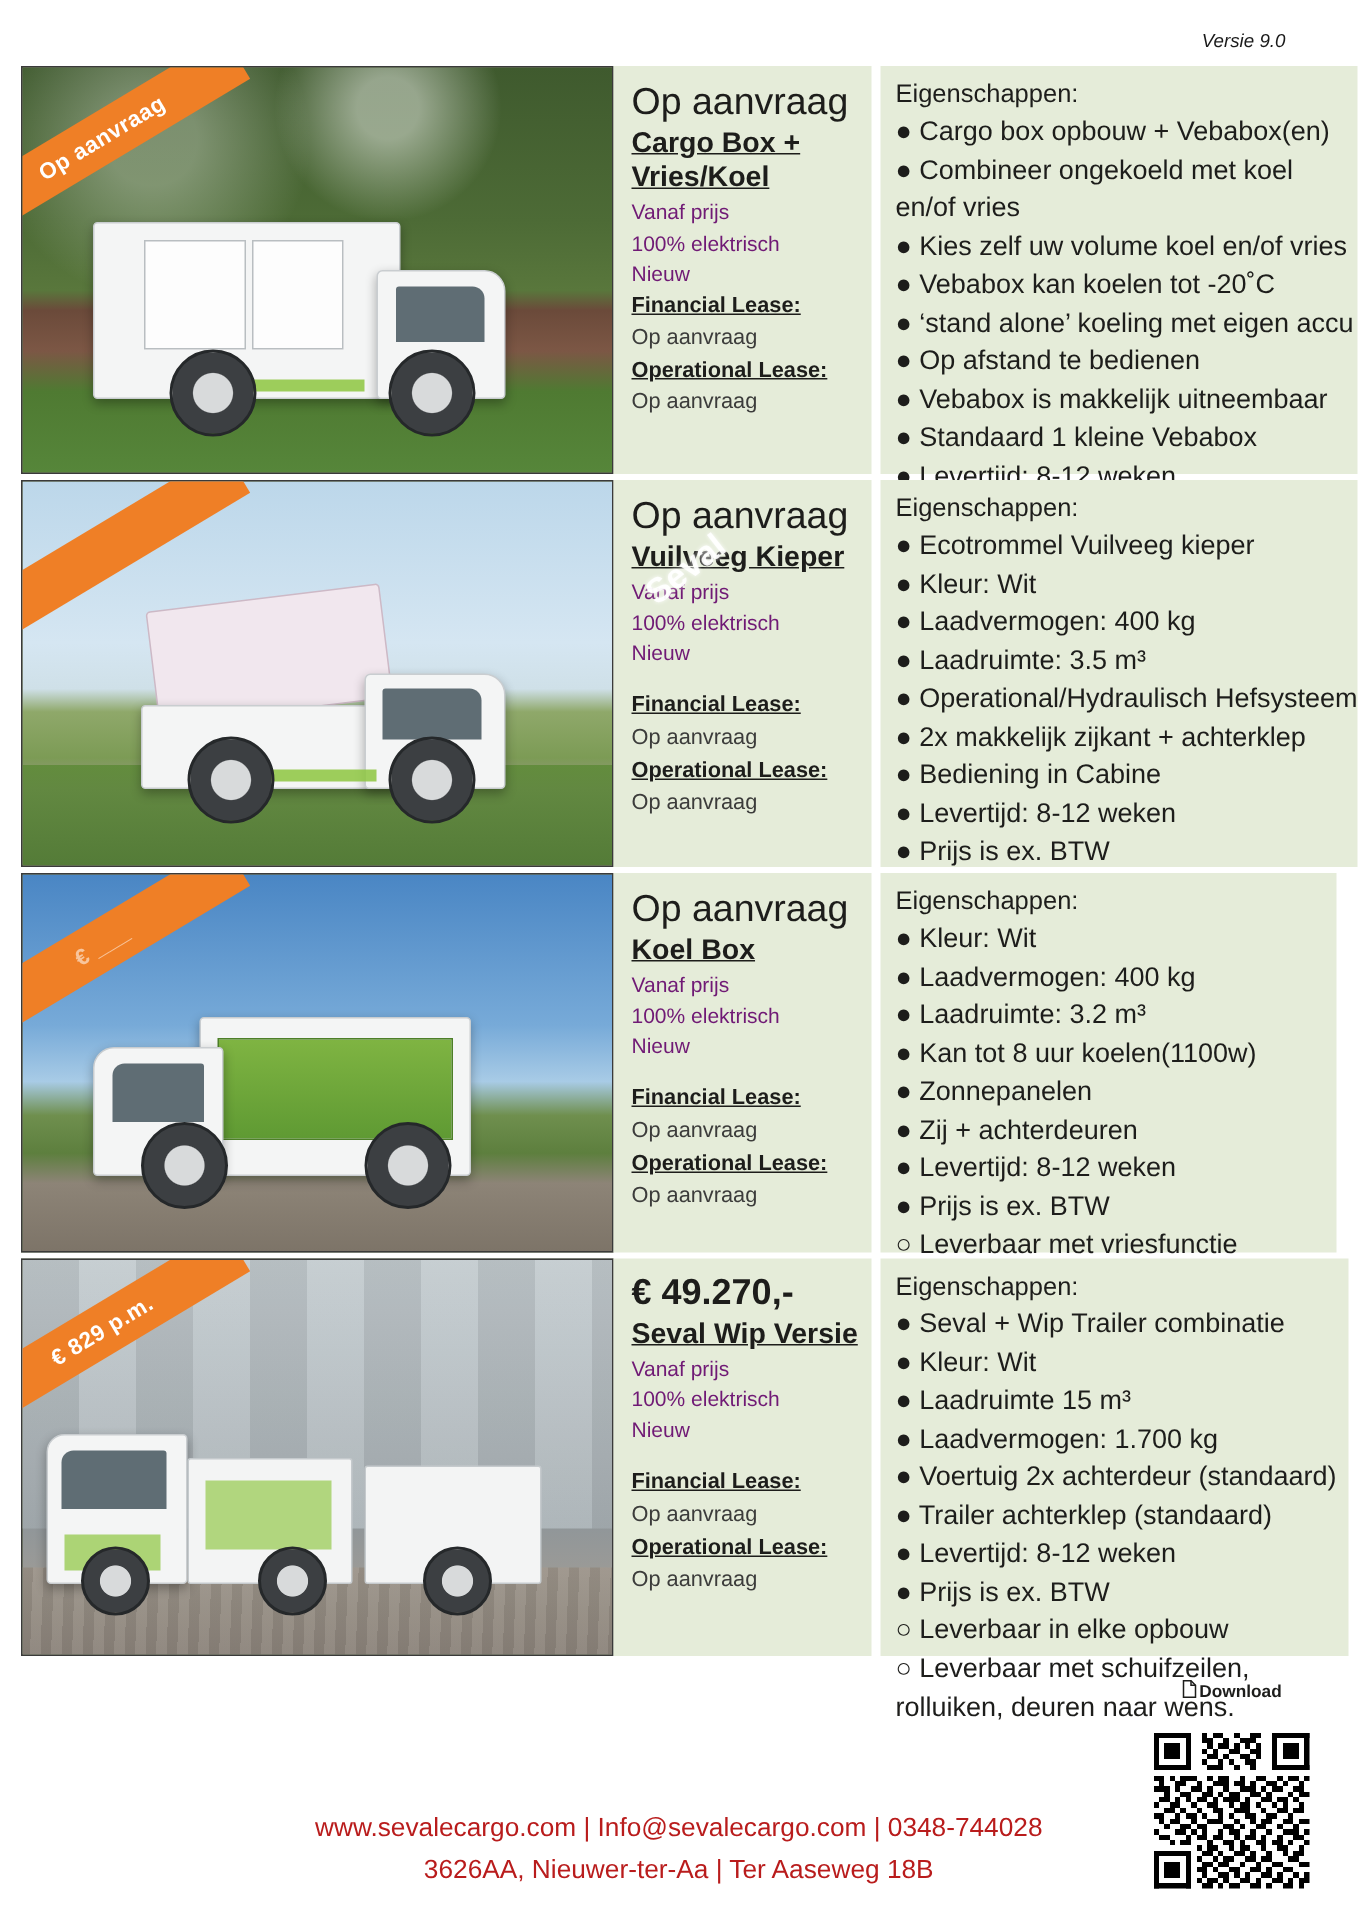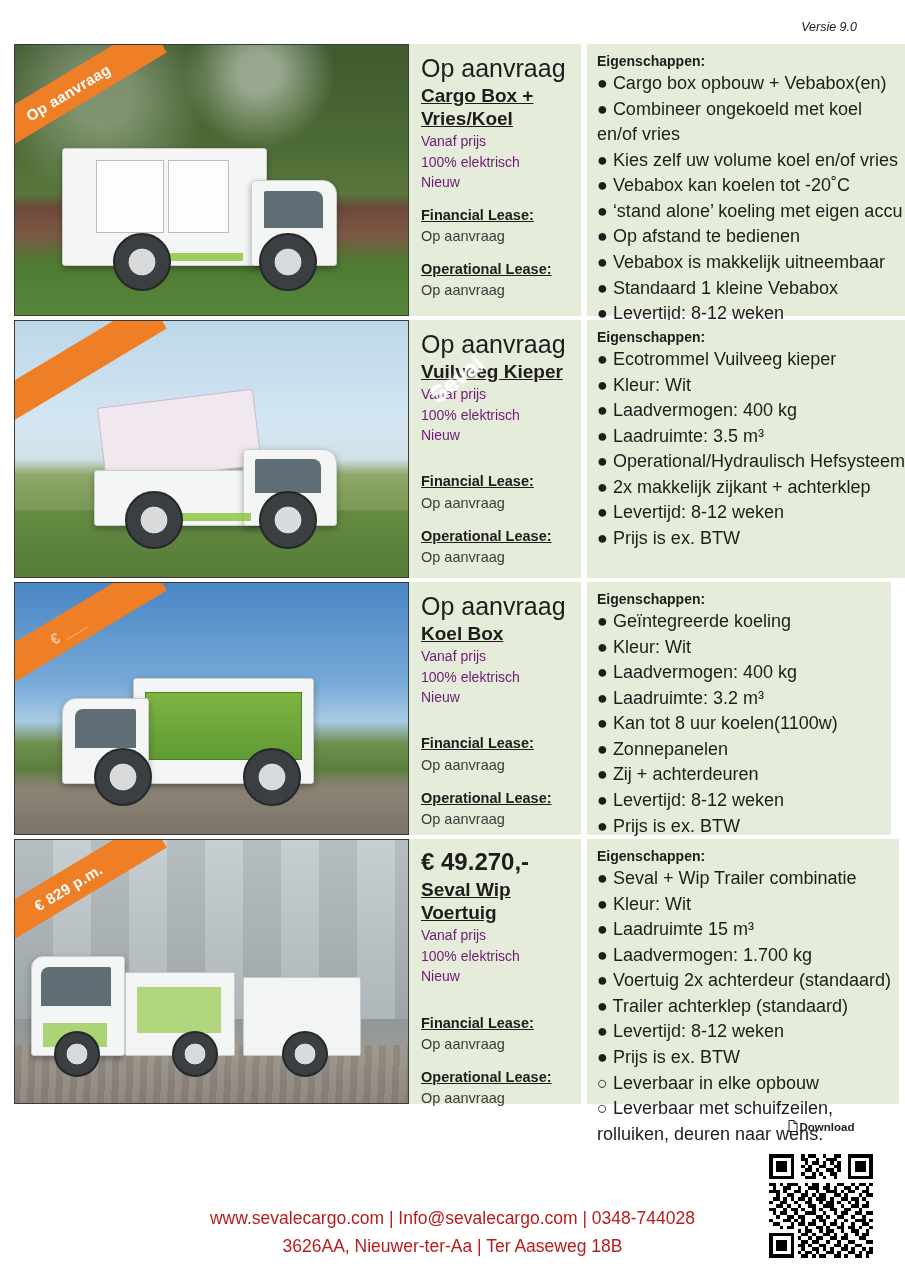--- a/index.html
+++ b/index.html
@@ -211,21 +211,21 @@
     font-size: 14px;
     color: #701a75;
     line-height: 1.46;
   }
   .lease-head {
     font-size: 14.5px;
     font-weight: bold;
     color: #1d1d1b;
     text-decoration: underline;
     line-height: 1.46;
-    margin-top: 12px;
+    margin-top: 1px;
   }
   .lease-head .no-underline { text-decoration: none; }
   .lease-val {
     font-size: 14.5px;
     color: #3c3c3b;
     line-height: 1.46;
   }
   .spacer { height: 14px; }
 
   
@@ -236,22 +236,22 @@
     font-size: 23px;
     font-weight: bold;
     color: rgba(255,255,255,.92);
     transform: rotate(-38deg);
     pointer-events: none;
     text-shadow: 0 0 3px rgba(255,255,255,.9);
   }
 
   
   .props-head {
-    font-size: 14px;
-    font-weight: bold;
+    font-size: 17px;
+    font-weight: normal;
     color: #1d1d1b;
     line-height: 1.3;
     margin-bottom: 1px;
   }
   .prop {
     font-size: 18px;
     color: #1d1d1b;
     line-height: 1.42;
     display: block;
     white-space: nowrap;
@@ -376,20 +376,21 @@
         </div>
         <div class="divider"></div>
         <div class="cell-props">
           <div class="props-head">Eigenschappen:</div>
           <div class="prop"><span>● </span><span>Ecotrommel Vuilveeg kieper</span></div>
           <div class="prop"><span>● </span><span>Kleur: Wit</span></div>
           <div class="prop"><span>● </span><span>Laadvermogen: 400 kg</span></div>
           <div class="prop"><span>● </span><span>Laadruimte: 3.5 m³</span></div>
           <div class="prop"><span>● </span><span>Operational/Hydraulisch Hefsysteem</span></div>
           <div class="prop"><span>● </span><span>2x makkelijk zijkant + achterklep</span></div>
+          <div class="prop"><span>● </span><span>Bediening in Cabine</span></div>
           <div class="prop"><span>● </span><span>Levertijd: 8-12 weken</span></div>
           <div class="prop"><span>● </span><span>Prijs is ex. BTW</span></div>
         </div>
       </div>
       <div class="row" style="height: 253px;">
         <div class="cell-image">
           <div class="photo sky-blue2"></div>
           <div class="veh veh-body" style="left:30%;width:46%;height:42%;bottom:20%">
             <div class="koelpanel" style="left:6%;top:12%;width:88%;height:66%"></div>
           </div>
@@ -410,21 +411,20 @@
           <div class="meta">Nieuw</div>
           <div class="spacer"></div>
           <div class="lease-head">Financial Lease:</div>
           <div class="lease-val">Op aanvraag</div>
           <div class="lease-head">Operational Lease:</div>
           <div class="lease-val">Op aanvraag</div>
         </div>
         <div class="divider"></div>
         <div class="cell-props">
           <div class="props-head">Eigenschappen:</div>
-          <div class="prop"><span>● </span><span>Geïntegreerde koeling</span></div>
           <div class="prop"><span>● </span><span>Kleur: Wit</span></div>
           <div class="prop"><span>● </span><span>Laadvermogen: 400 kg</span></div>
           <div class="prop"><span>● </span><span>Laadruimte: 3.2 m³</span></div>
           <div class="prop"><span>● </span><span>Kan tot 8 uur koelen(1100w)</span></div>
           <div class="prop"><span>● </span><span>Zonnepanelen</span></div>
           <div class="prop"><span>● </span><span>Zij + achterdeuren</span></div>
           <div class="prop"><span>● </span><span>Levertijd: 8-12 weken</span></div>
           <div class="prop"><span>● </span><span>Prijs is ex. BTW</span></div>
           <div class="prop"><span>○ </span><span>Leverbaar met vriesfunctie</span></div>
         </div>
@@ -444,21 +444,21 @@
           <div class="trailer" style="left:58%;width:30%;height:30%;bottom:18%"></div>
           <div class="wheel" style="left:10%;bottom:10%;width:46px;height:46px"></div>
           <div class="wheel" style="left:40%;bottom:10%;width:46px;height:46px"></div>
           <div class="wheel" style="left:68%;bottom:10%;width:46px;height:46px"></div>
           <div class="ribbon ">
             <span>€ 829 p.m.</span>
           </div>
         </div>
         <div class="cell-title">
           <div class="price bold">€ 49.270,-</div>
-          <div class="model">Seval Wip Voertuig</div>
+          <div class="model">Seval Wip Versie</div>
           <div class="meta">Vanaf prijs</div>
           <div class="meta">100% elektrisch</div>
           <div class="meta">Nieuw</div>
           <div class="spacer"></div>
           <div class="lease-head">Financial Lease:</div>
           <div class="lease-val">Op aanvraag</div>
           <div class="lease-head"><span class="no-underline">O</span><span>perational Lease:</span></div>
           <div class="lease-val">Op aanvraag</div>
         </div>
         <div class="divider"></div>

